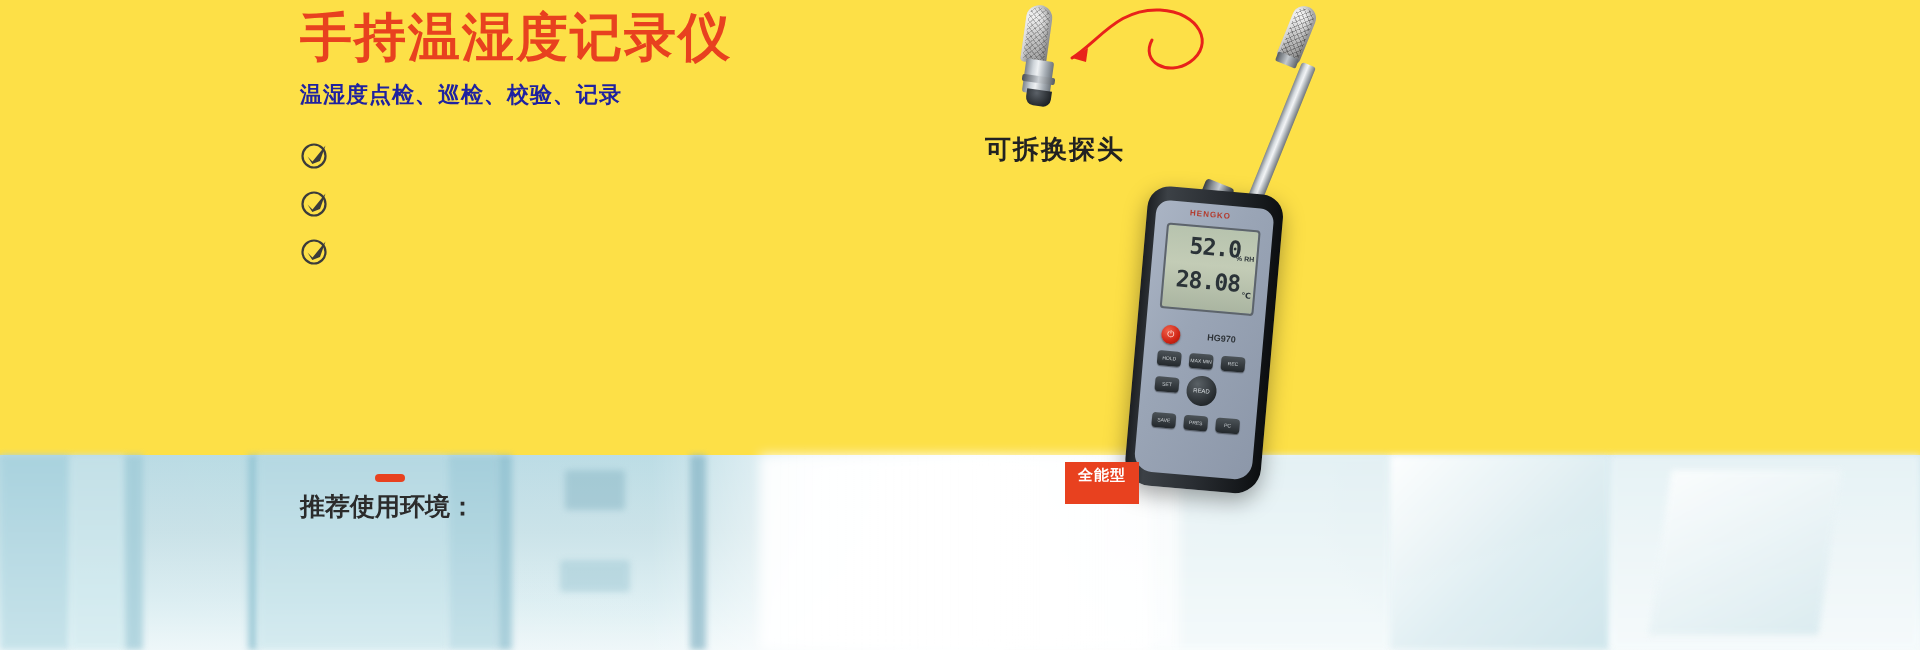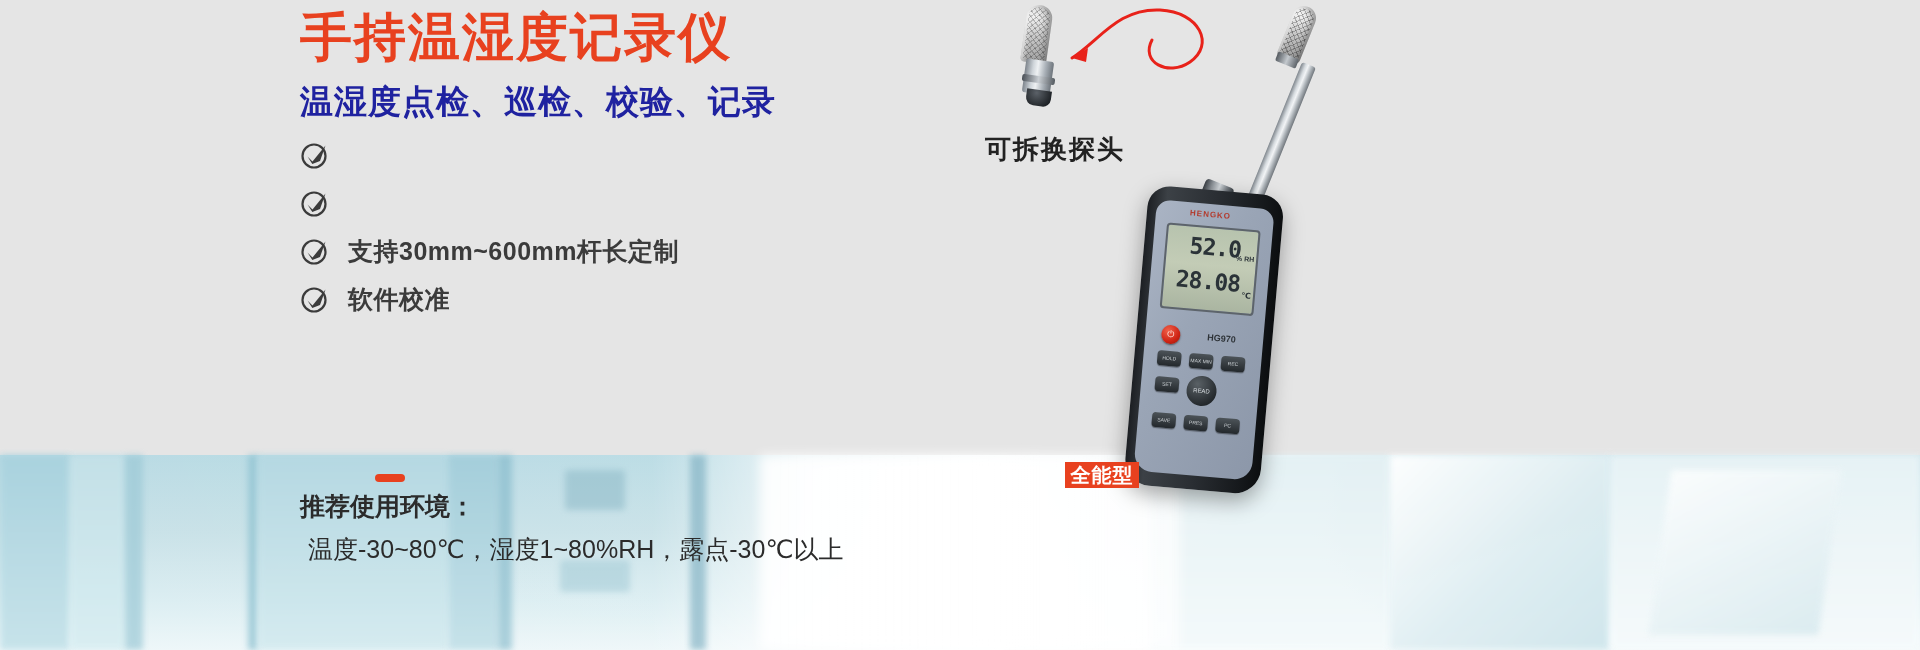--- a/index.html
+++ b/index.html
@@ -4,21 +4,21 @@
 <style>
   * { margin:0; padding:0; box-sizing:border-box; }
   html,body { width:1920px; height:650px; overflow:hidden; }
   body {
     font-family:"Liberation Sans","DejaVu Sans",sans-serif;
     background:#ffffff;
     position:relative;
   }
   #banner {
     position:absolute; left:0; top:0; width:1920px; height:650px;
-    overflow:hidden; background:#e5e5e5;
+    overflow:hidden; background:#fde047;
   }
 
   
   .lower-band {
     position:absolute; left:0; top:455px; width:1920px; height:195px;
     background:
       linear-gradient(to right,
         rgba(255,255,255,0.0) 0%,
         rgba(255,255,255,0.05) 34%,
         rgba(255,255,255,0.72) 42%,
@@ -51,21 +51,21 @@
   }
 
   
   .main-title {
     position:absolute; left:300px; top:8px;
     font-size:52px; font-weight:bold; color:#e8411f;
     letter-spacing:2px; line-height:1.15; white-space:nowrap;
   }
   .sub-title {
     position:absolute; left:300px; top:80px;
-    font-size:33px; font-weight:bold; color:#1f22a0;
+    font-size:22px; font-weight:bold; color:#1f22a0;
     letter-spacing:1px; white-space:nowrap;
   }
 
   
   .features { position:absolute; left:300px; top:132px; }
   .feature-row {
     display:flex; align-items:center; height:46px; margin-bottom:2px;
   }
   .check-icon { width:30px; height:30px; margin-right:18px; flex:0 0 30px; }
   .feature-text {
@@ -219,22 +219,22 @@
     color:#cfd4d8; font-size:5px; text-align:center; line-height:15px;
     box-shadow:0 1px 1px rgba(0,0,0,.4);
   }
   .key-round {
     position:absolute; left:36px; top:22px; width:30px; height:30px; border-radius:50%;
     background:radial-gradient(circle at 35% 28%, #5a6166, #262b2f 70%, #15191c 100%);
     color:#d4d9dd; font-size:6px; text-align:center; line-height:30px;
   }
 
   .type-badge {
-    position:absolute; left:15px; top:462px; width:74px; height:26px;
-    background:#e8411f; color:#ffffff; font-size:20px; font-weight:bold;
+    position:absolute; left:15px; top:462px; width:74px; height:42px;
+    background:#e8411f; color:#ffffff; font-size:15px; font-weight:bold;
     text-align:center; line-height:26px; letter-spacing:1px;
   }
 </style>
 </head>
 <body>
 
 <div id="banner">
 
   <div class="lower-band"></div>
   <div class="lb-shape lb1"></div>
@@ -277,38 +277,27 @@
       </span>
     </div>
 
     <div class="feature-row">
       <span class="check-icon">
         <svg viewBox="0 0 30 30" width="30" height="30">
           <circle cx="14" cy="16" r="11.5" fill="none" stroke="#3b3b3b" stroke-width="2.2"></circle>
           <path d="M7.5 16.5 L12.5 21.5 L25.5 5.5 L20 21 L12.3 24 Z" fill="#3b3b3b"></path>
         </svg>
       </span>
-      <span class="feature-text">支持30mm~600mm杆长定制</span>
     </div>
 
-    <div class="feature-row">
-      <span class="check-icon">
-        <svg viewBox="0 0 30 30" width="30" height="30">
-          <circle cx="14" cy="16" r="11.5" fill="none" stroke="#3b3b3b" stroke-width="2.2"></circle>
-          <path d="M7.5 16.5 L12.5 21.5 L25.5 5.5 L20 21 L12.3 24 Z" fill="#3b3b3b"></path>
-        </svg>
-      </span>
-      <span class="feature-text">软件校准</span>
-    </div>
 
   </div>
 
   <div class="red-dash"></div>
   <div class="env-title">推荐使用环境：</div>
-  <div class="env-line">温度-30~80℃，湿度1~80%RH，露点-30℃以上</div>
 
   <div class="probe-wrap">
     <div class="probe-mesh"></div>
     <div class="probe-body"></div>
     <div class="probe-ring"></div>
     <div class="probe-tip"></div>
   </div>
 
   <svg class="arrow-svg" viewBox="0 0 200 110">
     <path d="M32 58 C 60 40, 78 8, 120 10 C 160 12, 175 45, 150 62 C 128 77, 100 62, 112 40" fill="none" stroke="#e8221a" stroke-width="3" stroke-linecap="round"></path>

